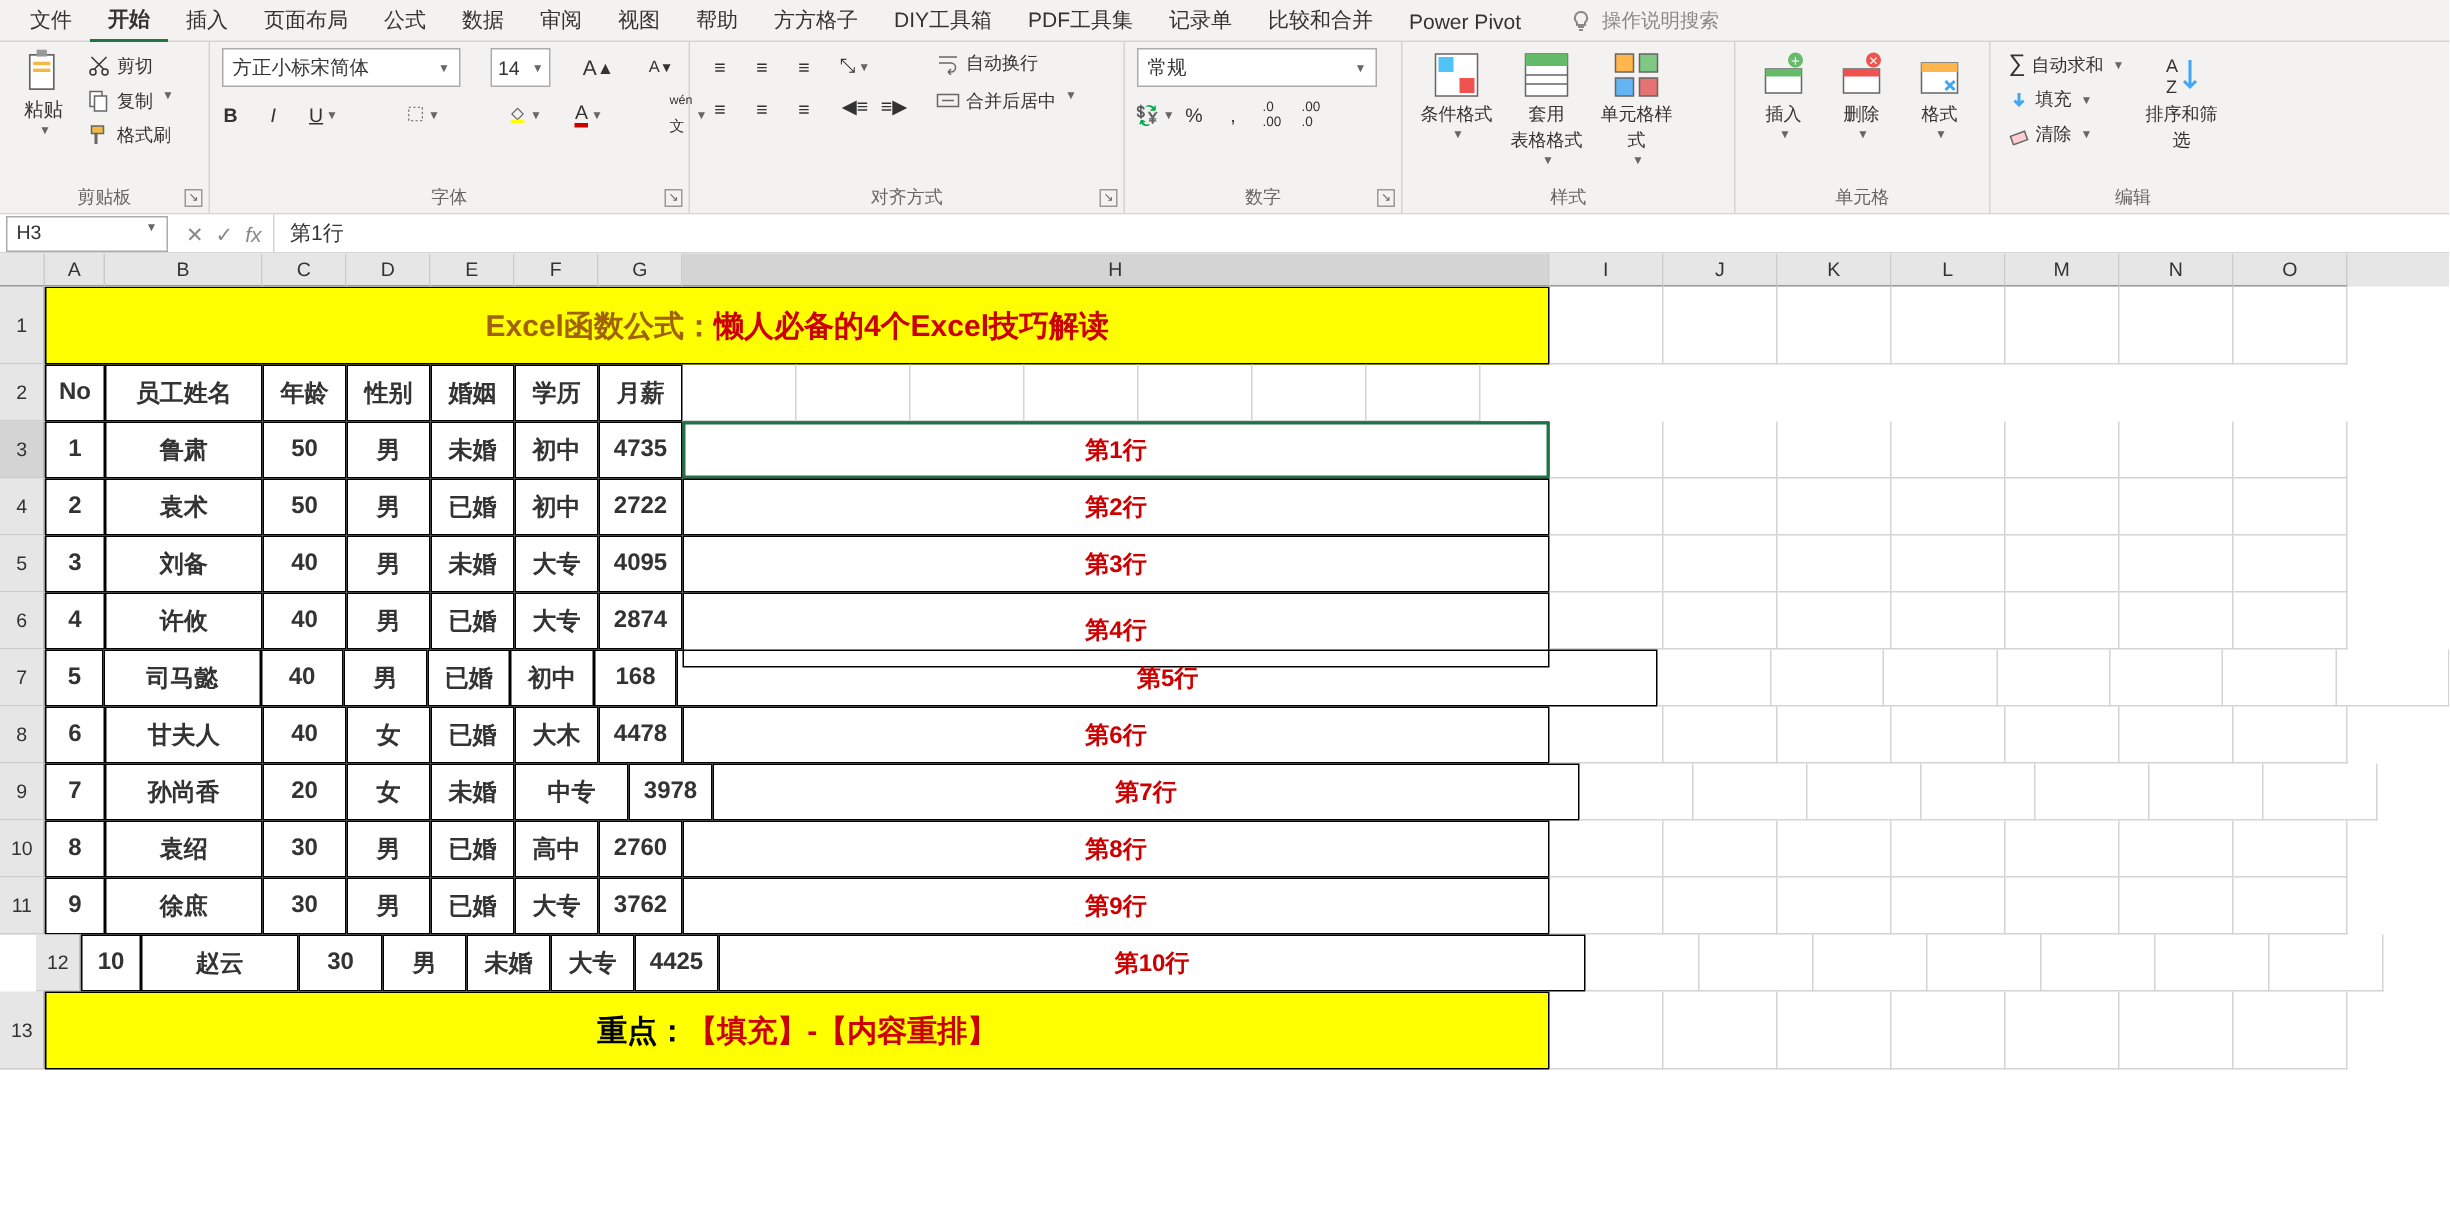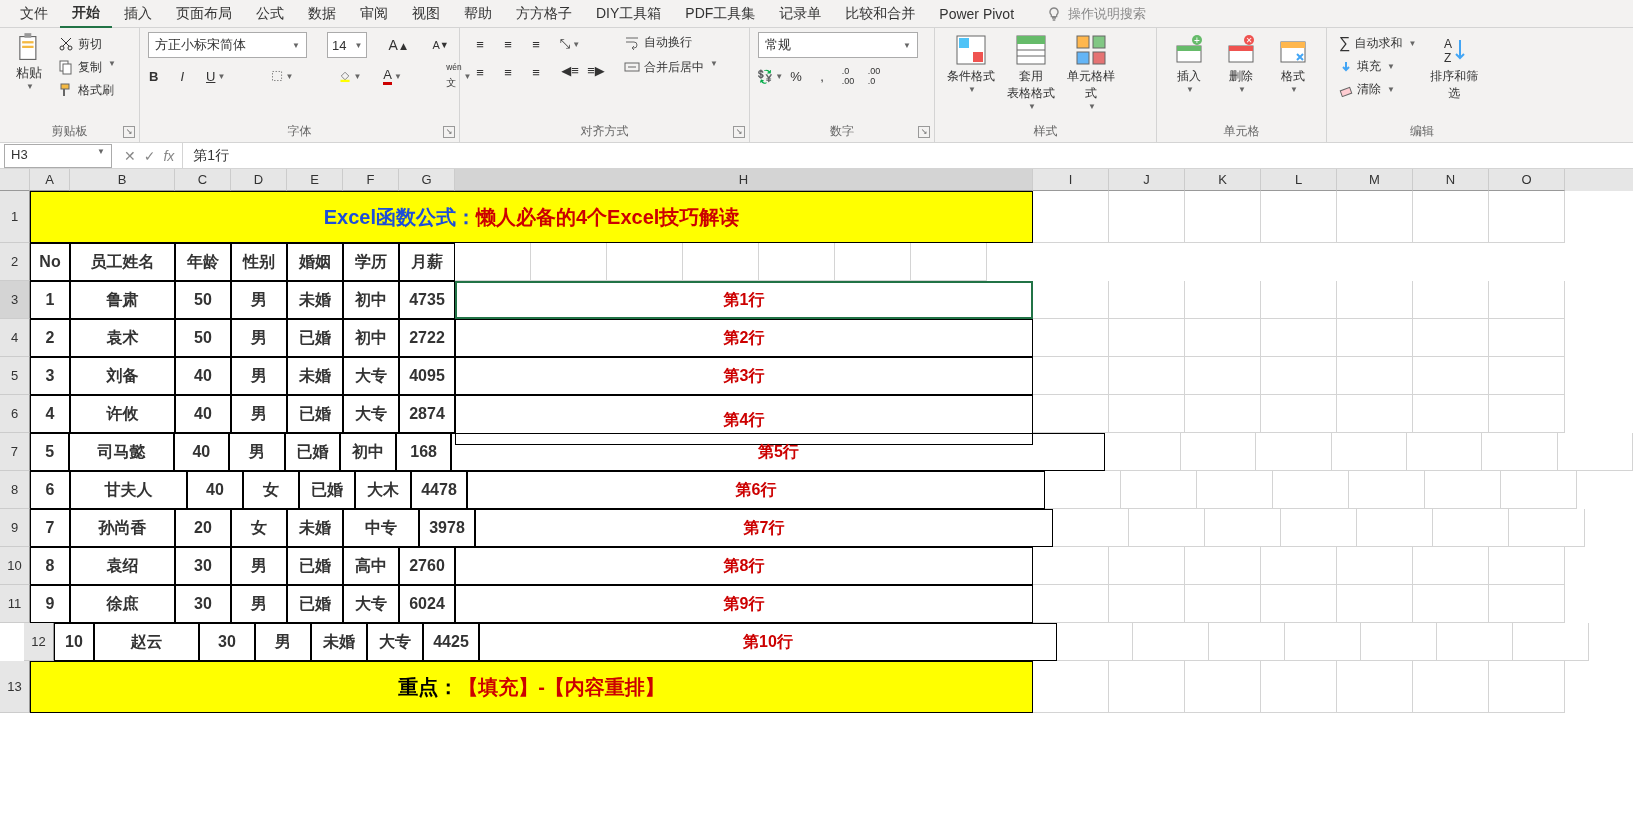--- a/index.html
+++ b/index.html
@@ -54,21 +54,21 @@
 .col-h { border-right: 1px solid #ccc; border-bottom: 1px solid #999; text-align: center; font-size: 13px; color: #333; line-height: 22px; background: #e6e6e6; }
 .col-h.sel { background: #d4d4d4; }
 .row { display: flex; }
 .row-h { width: 30px; border-right: 1px solid #999; border-bottom: 1px solid #ccc; text-align: center; font-size: 13px; color: #333; background: #e6e6e6; display: flex; align-items: center; justify-content: center; }
 .row-h.sel { background: #d4d4d4; }
 .cell { border-right: 1px solid #d4d4d4; border-bottom: 1px solid #d4d4d4; padding: 2px 4px; overflow: hidden; white-space: nowrap; display: flex; align-items: center; }
 .cell.selected { outline: 2px solid #217346; outline-offset: -2px; }
 
 
 .title-row-cell { background: #ffff00; color: #cc0000; font-weight: bold; font-size: 20px; justify-content: center; border: 1px solid #000; }
-.title-row-cell .black { color: #1d4ed8; }
+.title-row-cell .black { color: #a16207; }
 .hdr-cell { font-weight: bold; font-size: 16px; justify-content: center; border: 1px solid #000; }
 .data-cell { font-size: 16px; font-weight: bold; justify-content: center; border: 1px solid #000; }
 .note-cell { color: #cc0000; font-weight: bold; font-size: 16px; justify-content: center; border: 1px solid #000; }
 .footer-cell { background: #ffff00; font-weight: bold; font-size: 20px; justify-content: center; border: 1px solid #000; }
 .footer-cell .black { color: #000; }
 .footer-cell .red { color: #cc0000; }
 </style>
 </head>
 <body>
 
@@ -512,21 +512,21 @@
         <div class="cell" style="width: 76px; height: 38px;"></div>
         <div class="cell" style="width: 76px; height: 38px;"></div>
         <div class="cell" style="width: 76px; height: 38px;"></div>
         <div class="cell" style="width: 76px; height: 38px;"></div>
         <div class="cell" style="width: 76px; height: 38px;"></div>
         <div class="cell" style="width: 76px; height: 38px;"></div>
       </div>
       <div class="row" style="height: 38px;">
         <div class="row-h" style="height: 38px;">8</div>
         <div class="cell data-cell" style="width: 40px; height: 38px;">6</div>
-        <div class="cell data-cell" style="width: 117px; height: 38px;">甘夫人</div>
+        <div class="cell data-cell" style="width: 105px; height: 38px;">甘夫人</div>
         <div class="cell data-cell" style="width: 56px; height: 38px;">40</div>
         <div class="cell data-cell" style="width: 56px; height: 38px;">女</div>
         <div class="cell data-cell" style="width: 56px; height: 38px;">已婚</div>
         <div class="cell data-cell" style="width: 56px; height: 38px;">大木</div>
         <div class="cell data-cell" style="width: 56px; height: 38px;">4478</div>
         <div class="cell note-cell" style="width: 578px; height: 38px;">第6行</div>
         <div class="cell" style="width: 76px; height: 38px;"></div>
         <div class="cell" style="width: 76px; height: 38px;"></div>
         <div class="cell" style="width: 76px; height: 38px;"></div>
         <div class="cell" style="width: 76px; height: 38px;"></div>
@@ -571,21 +571,21 @@
         <div class="cell" style="width: 76px; height: 38px;"></div>
       </div>
       <div class="row" style="height: 38px;">
         <div class="row-h" style="height: 38px;">11</div>
         <div class="cell data-cell" style="width: 40px; height: 38px;">9</div>
         <div class="cell data-cell" style="width: 105px; height: 38px;">徐庶</div>
         <div class="cell data-cell" style="width: 56px; height: 38px;">30</div>
         <div class="cell data-cell" style="width: 56px; height: 38px;">男</div>
         <div class="cell data-cell" style="width: 56px; height: 38px;">已婚</div>
         <div class="cell data-cell" style="width: 56px; height: 38px;">大专</div>
-        <div class="cell data-cell" style="width: 56px; height: 38px;">6024</div>
+        <div class="cell data-cell" style="width: 56px; height: 38px;">3762</div>
         <div class="cell note-cell" style="width: 578px; height: 38px;">第9行</div>
         <div class="cell" style="width: 76px; height: 38px;"></div>
         <div class="cell" style="width: 76px; height: 38px;"></div>
         <div class="cell" style="width: 76px; height: 38px;"></div>
         <div class="cell" style="width: 76px; height: 38px;"></div>
         <div class="cell" style="width: 76px; height: 38px;"></div>
         <div class="cell" style="width: 76px; height: 38px;"></div>
         <div class="cell" style="width: 76px; height: 38px;"></div>
       </div>
       <div class="row" style="height: 38px; padding-left: 24px;">

